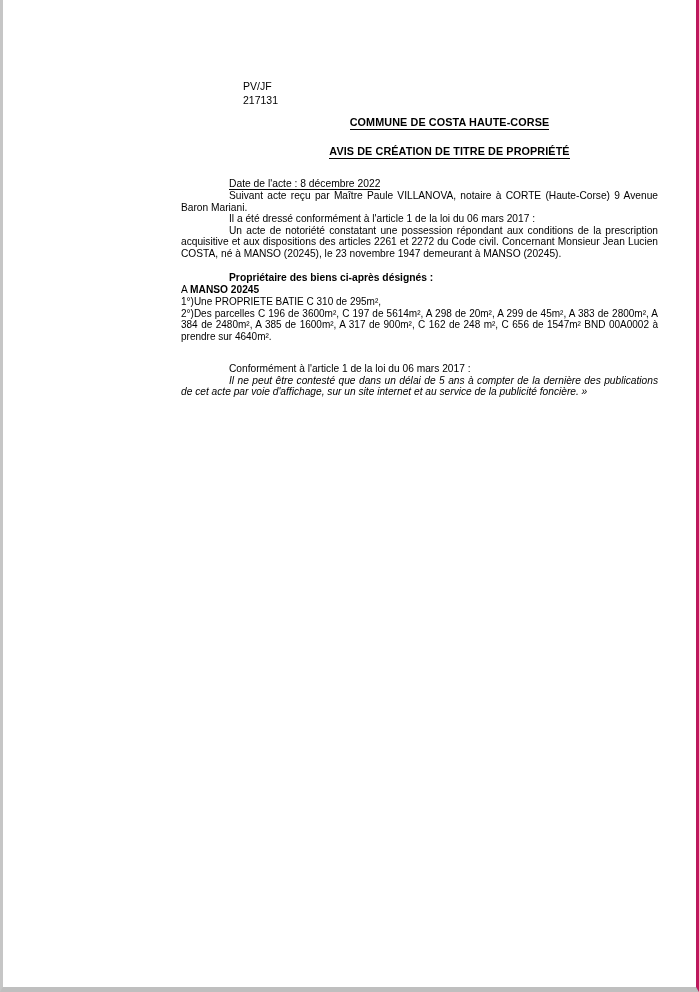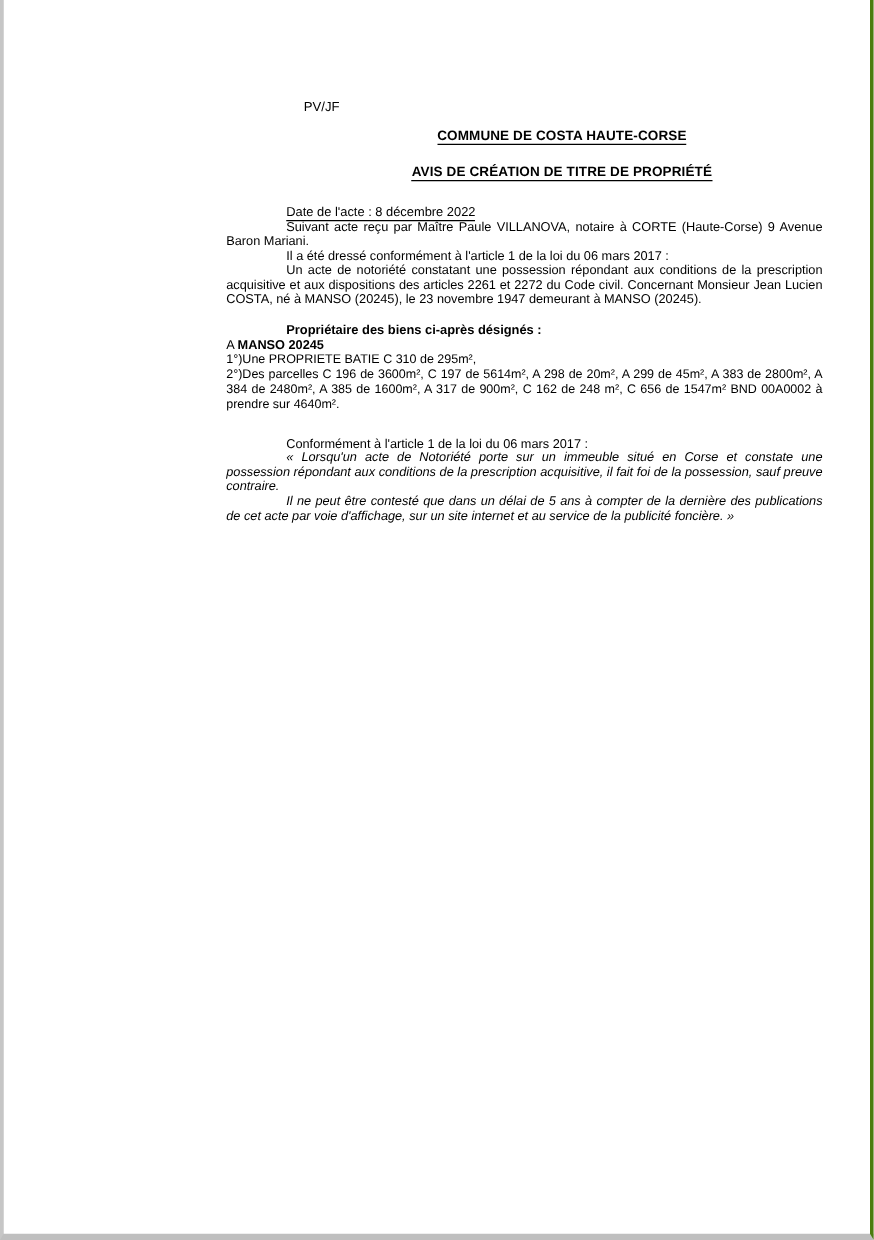--- a/index.html
+++ b/index.html
@@ -7,21 +7,21 @@
     padding: 0;
     background: #ffffff;
   }
   .page {
     position: relative;
     width: 699px;
     height: 992px;
     background: #ffffff;
     box-sizing: border-box;
     border-left: 3px solid #c6c6c6;
-    border-right: 3px solid #4d7c0f;
+    border-right: 3px solid #be185d;
     border-bottom: 5px solid #bfbfbf;
     overflow: hidden;
     font-family: "Liberation Sans", sans-serif;
     color: #000000;
   }
   .content {
     position: absolute;
     left: 178px;
     top: 80px;
     width: 477px;
@@ -95,20 +95,21 @@
   .sign-line { white-space: pre-wrap; }
 </style>
 </head>
 <body>
 
 <div class="page">
   <div class="content">
 
     <div class="ref-block">
       <div class="ref-line">PV/JF</div>
+      <div class="ref-line">217131</div>
     </div>
 
     <div class="doc-title title-1"><span>COMMUNE DE COSTA HAUTE-CORSE</span></div>
 
     <div class="doc-title title-2"><span>AVIS DE CRÉATION DE TITRE DE PROPRIÉTÉ</span></div>
 
     <div class="heading-ul gap-lg"><span>Date de l'acte : 8 décembre 2022</span></div>
 
     <div class="block indent">Suivant acte reçu par Maître Paule VILLANOVA, notaire à CORTE (Haute-Corse) 9 Avenue Baron Mariani.</div>
 
@@ -119,19 +120,18 @@
     <div class="subheading gap-md">Propriétaire des biens ci-après désignés :</div>
 
     <div class="loc-line"><span>A </span><b>MANSO 20245</b></div>
 
     <div class="list-line">1°)Une PROPRIETE BATIE C 310 de 295m²,</div>
 
     <div class="list-line">2°)Des parcelles C 196 de 3600m², C 197 de 5614m², A 298 de 20m², A 299 de 45m², A 383 de 2800m², A 384 de 2480m², A 385 de 1600m², A 317 de 900m², C 162 de 248 m², C 656 de 1547m² BND 00A0002 à prendre sur 4640m².</div>
 
     <div class="block indent gap-lg">Conformément à l'article 1 de la loi du 06 mars 2017 :</div>
 
-    <div class="block indent italic">« Lorsqu'un acte de Notoriété porte sur un immeuble situé en Corse et constate une possession répondant aux conditions de la prescription acquisitive, il fait foi de la possession, sauf preuve contraire.</div>
 
     <div class="block indent italic">Il ne peut être contesté que dans un délai de 5 ans à compter de la dernière des publications de cet acte par voie d'affichage, sur un site internet et au service de la publicité foncière. »</div>
 
 
   </div>
 </div>
 
 </body></html>

